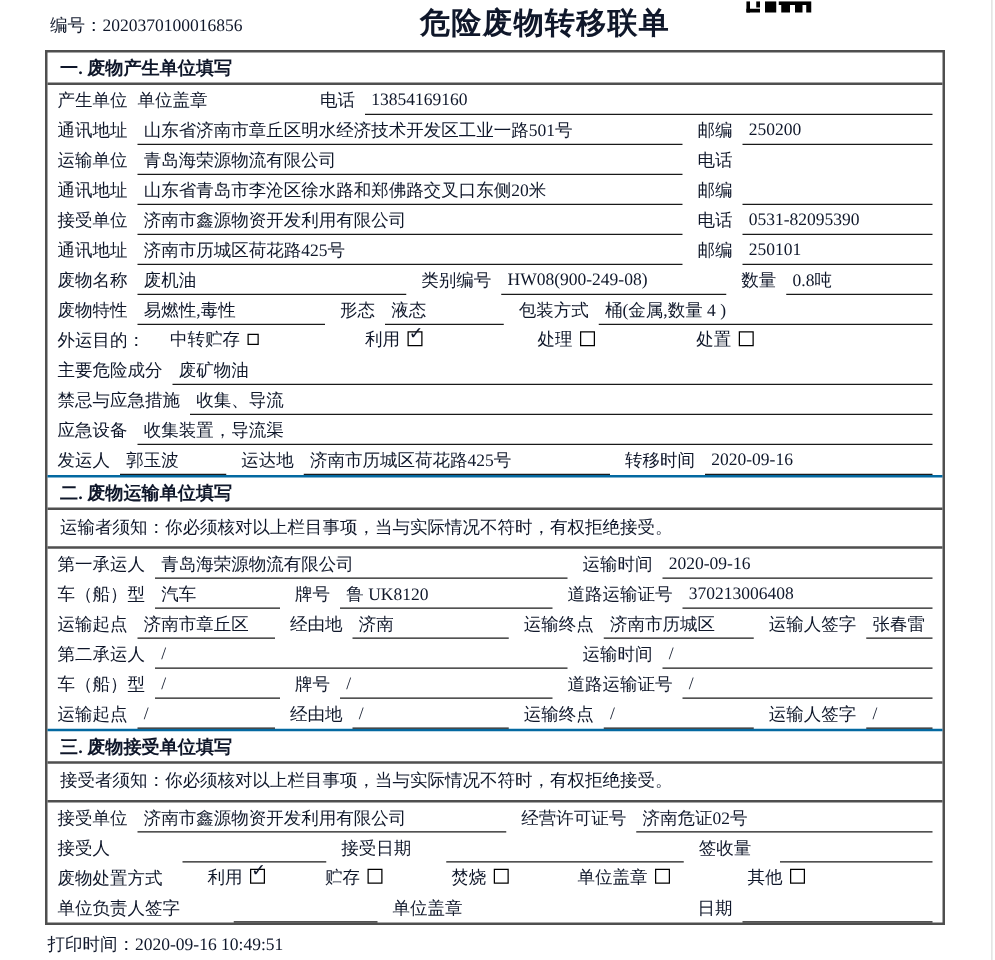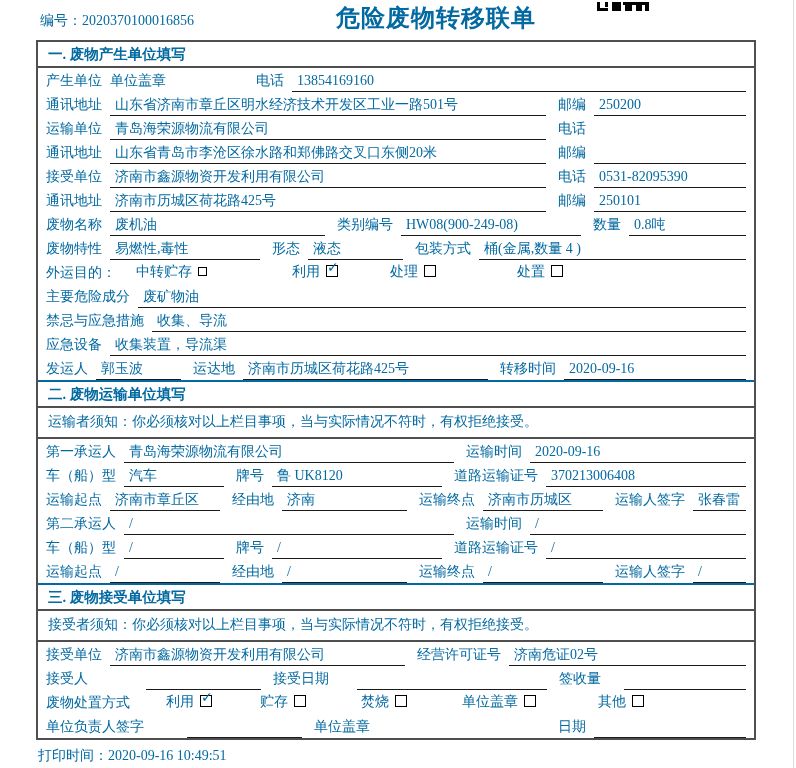--- a/index.html
+++ b/index.html
@@ -2,21 +2,21 @@
 <html><head>
 <meta charset="utf-8">
 <style>
   * { margin:0; padding:0; box-sizing:border-box; }
   html,body { background:#fff; }
   .page {
     position:relative;
     width:796px; height:768px;
     background:#ffffff;
     font-family:"Liberation Serif","DejaVu Serif",serif;
-    color:#0369a1;
+    color:#0f172a;
     font-size:14px;
     overflow:hidden;
   }
   .page-edge { position:absolute; right:2px; top:0; bottom:0; width:1px; background:#dcdcdc; }
 
   
   .doc-header { position:relative; height:40px; }
   .serial { position:absolute; left:40px; top:12px; font-size:14px; }
   .doc-title { position:absolute; left:336px; top:2px; font-size:24px; font-weight:bold; letter-spacing:1px; }
   .qr { position:absolute; left:597px; top:0; }
@@ -30,21 +30,21 @@
   .lbl { white-space:nowrap; margin-right:8px; padding-bottom:2px; }
   .uv  { border-bottom:1px solid #1a1a1a; min-height:19px; padding:0 5px 1px 5px;
          white-space:nowrap; margin-right:12px; overflow:hidden; }
   .fill { flex:1; margin-right:0; }
 
   .w85{width:85px}.w95{width:95px}.w100{width:100px}.w110{width:110px}.w115{width:115px}
   .w120{width:120px}.w125{width:125px}.w150{width:150px}.w170{width:170px}.w180{width:180px}
   .w190{width:190px}.w215{width:215px}.w245{width:245px}.w280{width:280px}.w295{width:295px}
   .w330{width:330px}.w436{width:436px}.ml12{margin-left:12px}.ml15{margin-left:15px}.ml20{margin-left:20px}
   .ml28{margin-left:28px}.ml35{margin-left:35px}.ml48{margin-left:48px}.ml50{margin-left:50px}
-  .ml55{margin-left:55px}.ml62{margin-left:62px}.ml85{margin-left:85px}.ml92{margin-left:52px}
+  .ml55{margin-left:55px}.ml62{margin-left:62px}.ml85{margin-left:85px}.ml92{margin-left:92px}
   .ml105{margin-left:81px}.ml180{margin-left:180px}
   .mr90{margin-right:90px}
 
   
   .cbopt { white-space:nowrap; padding-bottom:3px; }
   .cb { position:relative; display:inline-block; width:12px; height:12px;
         border:1px solid #000; margin-left:6px; vertical-align:-1px; background:#fff; }
   .cb.sm { width:9px; height:9px; vertical-align:0; }
   .cb .mark { position:absolute; left:0px; top:-7px; font-size:14px; font-weight:bold;
               font-family:"DejaVu Sans",sans-serif; }

